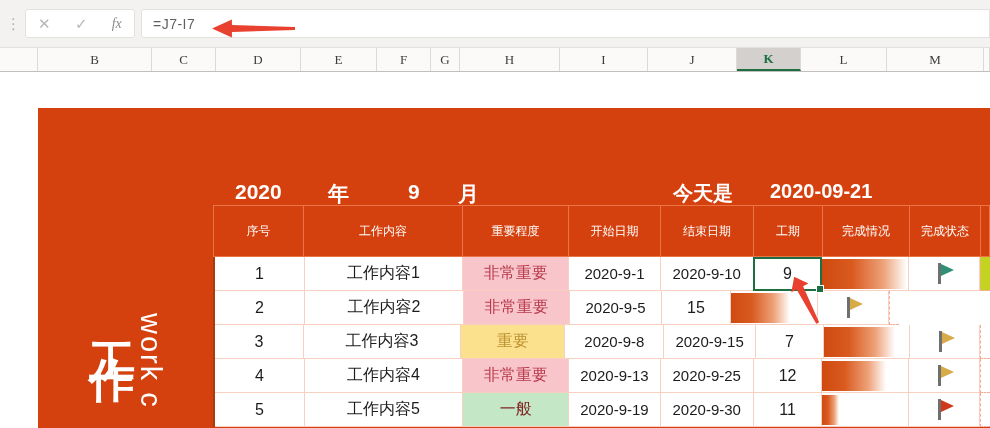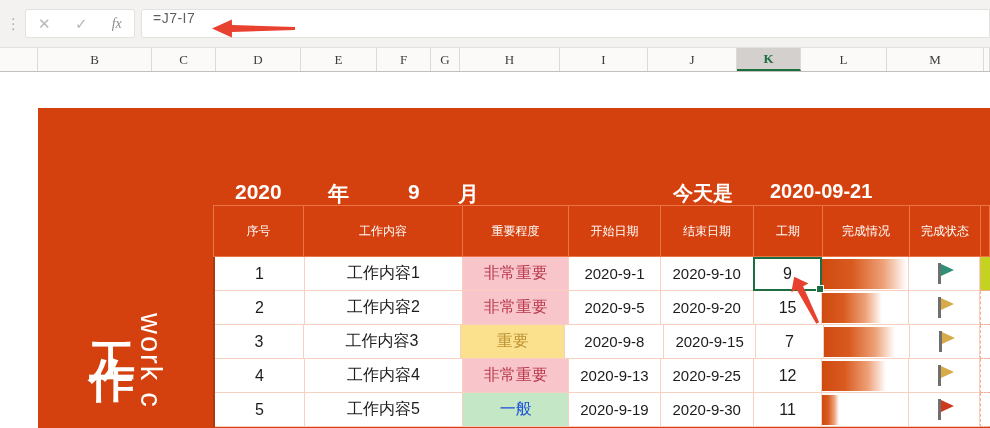--- a/index.html
+++ b/index.html
@@ -22,21 +22,21 @@
     position:absolute; left:25px; top:9px; width:110px; height:29px;
     background:#ffffff; border:1px solid #e4e2df; border-radius:3px;
     display:flex; align-items:center; justify-content:space-around;
   }
   .btn-cancel { color:#b9b6b2; font-size:15px; }
   .btn-confirm { color:#b9b6b2; font-size:15px; }
   .btn-fx { color:#8f8c88; font-size:14px; font-style:italic; font-family:"Liberation Serif","DejaVu Serif",serif; }
   .formula-box {
     position:absolute; left:141px; top:9px; width:849px; height:29px;
     background:#ffffff; border:1px solid #e4e2df; border-radius:3px 0 0 3px;
-    display:flex; align-items:flex-start;
+    display:flex; align-items:center;
   }
   .formula-text { margin-left:11px; font-size:14px; color:#5f5f5f; letter-spacing:0.5px; }
   
   .red-arrow {
     position:absolute; background:#e94130; z-index:30;
     clip-path:polygon(0 50%, 24% 2%, 24% 32%, 100% 42%, 100% 58%, 24% 68%, 24% 98%);
   }
   .arrow-formula { left:212px; top:19px; width:83px; height:19px; }
   .arrow-cell { left:567px; top:118px; width:52px; height:20px; transform:rotate(63deg); }
   
@@ -188,21 +188,20 @@
                 <span class="cloth" style="border-left-color: rgb(47, 144, 119);"></span>
               </span>
             </div>
             <div class="td strip" style="width: 10px; background: rgb(196, 210, 32);"></div>
           </div>
           <div class="tr">
             <div class="td" style="width: 90px;">2</div>
             <div class="td" style="width: 159px;">工作内容2</div>
             <div class="td" style="width: 106px; background: rgb(248, 197, 202); color: rgb(185, 58, 78);">非常重要</div>
             <div class="td datecell" style="width: 92px;">2020-9-5</div>
-            <div class="td datecell" style="width: 93px;">2020-9-20</div>
             <div class="td" style="width: 69px;">15</div>
             <div class="td barcell" style="width: 87px;">
               <div class="bar" style="width: 69%;"></div>
             </div>
             <div class="td" style="width: 71px;">
               <span class="flag">
                 <span class="pole"></span>
                 <span class="cloth" style="border-left-color: rgb(216, 171, 74);"></span>
               </span>
             </div>
@@ -240,21 +239,21 @@
               <span class="flag">
                 <span class="pole"></span>
                 <span class="cloth" style="border-left-color: rgb(216, 171, 74);"></span>
               </span>
             </div>
             <div class="td strip" style="width: 10px;"></div>
           </div>
           <div class="tr">
             <div class="td" style="width: 90px;">5</div>
             <div class="td" style="width: 159px;">工作内容5</div>
-            <div class="td" style="width: 106px; background: rgb(196, 232, 198); color: #1d4ed8;">一般</div>
+            <div class="td" style="width: 106px; background: rgb(196, 232, 198); color: #7f1d1d;">一般</div>
             <div class="td datecell" style="width: 92px;">2020-9-19</div>
             <div class="td datecell" style="width: 93px;">2020-9-30</div>
             <div class="td" style="width: 69px;">11</div>
             <div class="td barcell" style="width: 87px;">
               <div class="bar" style="width: 19%;"></div>
             </div>
             <div class="td" style="width: 71px;">
               <span class="flag">
                 <span class="pole"></span>
                 <span class="cloth" style="border-left-color: rgb(207, 58, 30);"></span>

